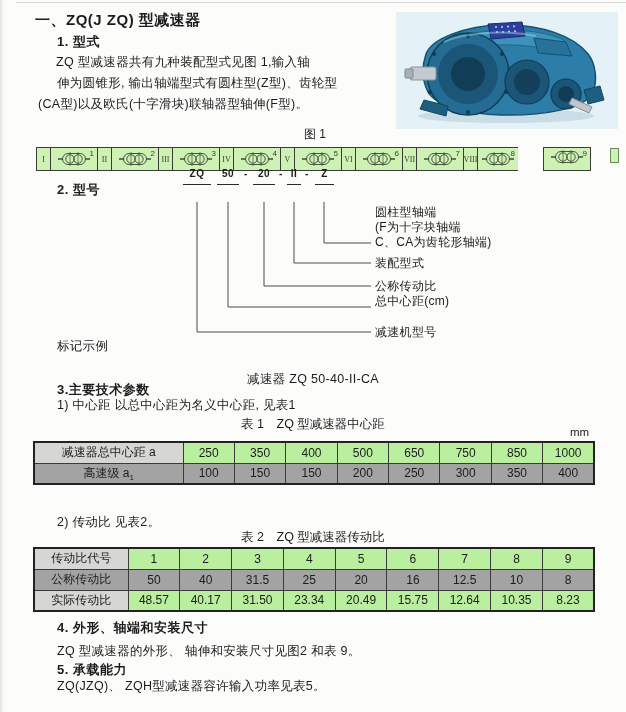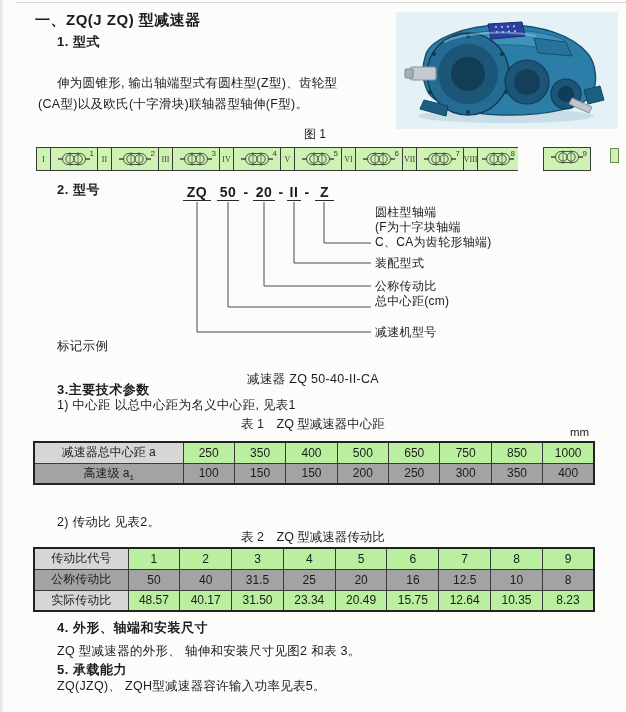--- a/index.html
+++ b/index.html
@@ -25,21 +25,21 @@
   .strip { position:absolute; left:36px; top:147px; height:24px; display:flex; border:1px solid #3b3b3b; border-right:none; background:#cdf2b4; }
   .strip .cell { border-right:1px solid #3b3b3b; height:100%; position:relative; background:#cdf2b4; }
   .strip .roman { width:14px; font-family:"Liberation Serif",serif; font-size:8px; display:flex; align-items:center; justify-content:center; color:#33402a; }
   .strip .diag { width:47px; display:flex; align-items:center; justify-content:center; }
   .strip .diag.cut { width:40px; border-right:none; }
   .dnum { position:absolute; top:1px; right:3px; font-size:8px; color:#33402a; }
   .cell9 { position:absolute; left:543px; top:147px; width:48px; height:24px; border:1px solid #3b3b3b; background:#cdf2b4; display:flex; align-items:center; justify-content:center; }
   .sliver { position:absolute; left:610px; top:148px; width:9px; height:15px; background:#cdf2b4; border:1px solid #6b8a58; }
 
   
-  .mseg { position:absolute; top:184px; height:17px; font-size:14px; font-weight:bold; text-align:center; letter-spacing:.5px; }
+  .mseg { position:absolute; top:168px; height:17px; font-size:10px; font-weight:bold; text-align:center; letter-spacing:.5px; }
   .mseg.ul { border-bottom:1.3px solid #2a2a2a; }
   .conn { position:absolute; left:0; top:0; pointer-events:none; }
   .mlabel { position:absolute; left:375px; font-size:12px; letter-spacing:.3px; white-space:nowrap; }
   .ml0{top:204px;} .ml1{top:219px;} .ml2{top:234px;} .ml3{top:255px;}
   .ml4{top:278px;} .ml5{top:293px;} .ml6{top:308px;} .ml7{top:324px;}
 
   .mark-h { left:57px; top:338px; }
   .mark-line { left:57px; top:356px; }
   .designation { left:0; top:371px; width:626px; text-align:center; font-size:12.5px; letter-spacing:.3px; }
   .s3 { left:57px; top:381px; }
@@ -65,20 +65,21 @@
 </style>
 </head>
 <body>
 
 <div class="page">
   <div class="topline"></div>
   <div class="leftedge"></div>
 
   <div class="abs title">一、ZQ(J ZQ) 型减速器</div>
   <div class="abs h2" style="left:57px; top:33px;">1. 型式</div>
+  <div class="abs body-t p1a">ZQ 型减速器共有九种装配型式见图 1,输入轴</div>
   <div class="abs body-t p1b">伸为圆锥形, 输出轴端型式有圆柱型(Z型)、齿轮型</div>
   <div class="abs body-t p1c">(CA型)以及欧氏(十字滑块)联轴器型轴伸(F型)。</div>
 
   <div class="photo">
     <svg width="222" height="117" viewBox="0 0 222 117">
       <rect width="222" height="117" fill="#e4f2f7"></rect>
       <ellipse cx="110" cy="104" rx="88" ry="7" fill="#c9dde7"></ellipse>
       <path d="M30 42 C36 26 70 14 105 13 C145 12 178 24 192 42 C200 52 202 70 196 82 C188 96 150 104 105 103 C70 102 40 94 32 80 C26 68 26 54 30 42 Z" fill="#2c7ea9" stroke="#14516f" stroke-width="1.5"></path>
       <path d="M52 28 C80 16 140 14 168 28 L160 40 C130 30 85 31 60 40 Z" fill="#3c92ba" stroke="#1c5e7e" stroke-width="0.8"></path>
       <polygon points="92,12 126,10 129,24 95,27" fill="#2d3f9c" stroke="#1b2a6e"></polygon>
@@ -372,17 +373,17 @@
           <td>20.49</td>
           <td>15.75</td>
           <td>12.64</td>
           <td>10.35</td>
           <td>8.23</td>
         </tr>
       </tbody>
   </table>
 
   <div class="abs h2 s4">4. 外形、轴端和安装尺寸</div>
-  <div class="abs body-t l4">ZQ 型减速器的外形、 轴伸和安装尺寸见图2 和表 3。</div>
+  <div class="abs body-t l4">ZQ 型减速器的外形、 轴伸和安装尺寸见图2 和表 9。</div>
   <div class="abs h2 s5">5. 承载能力</div>
   <div class="abs body-t l5a">ZQ(JZQ)、 ZQH型减速器容许输入功率见表5。</div>
 
 </div>
 
 </body></html>

